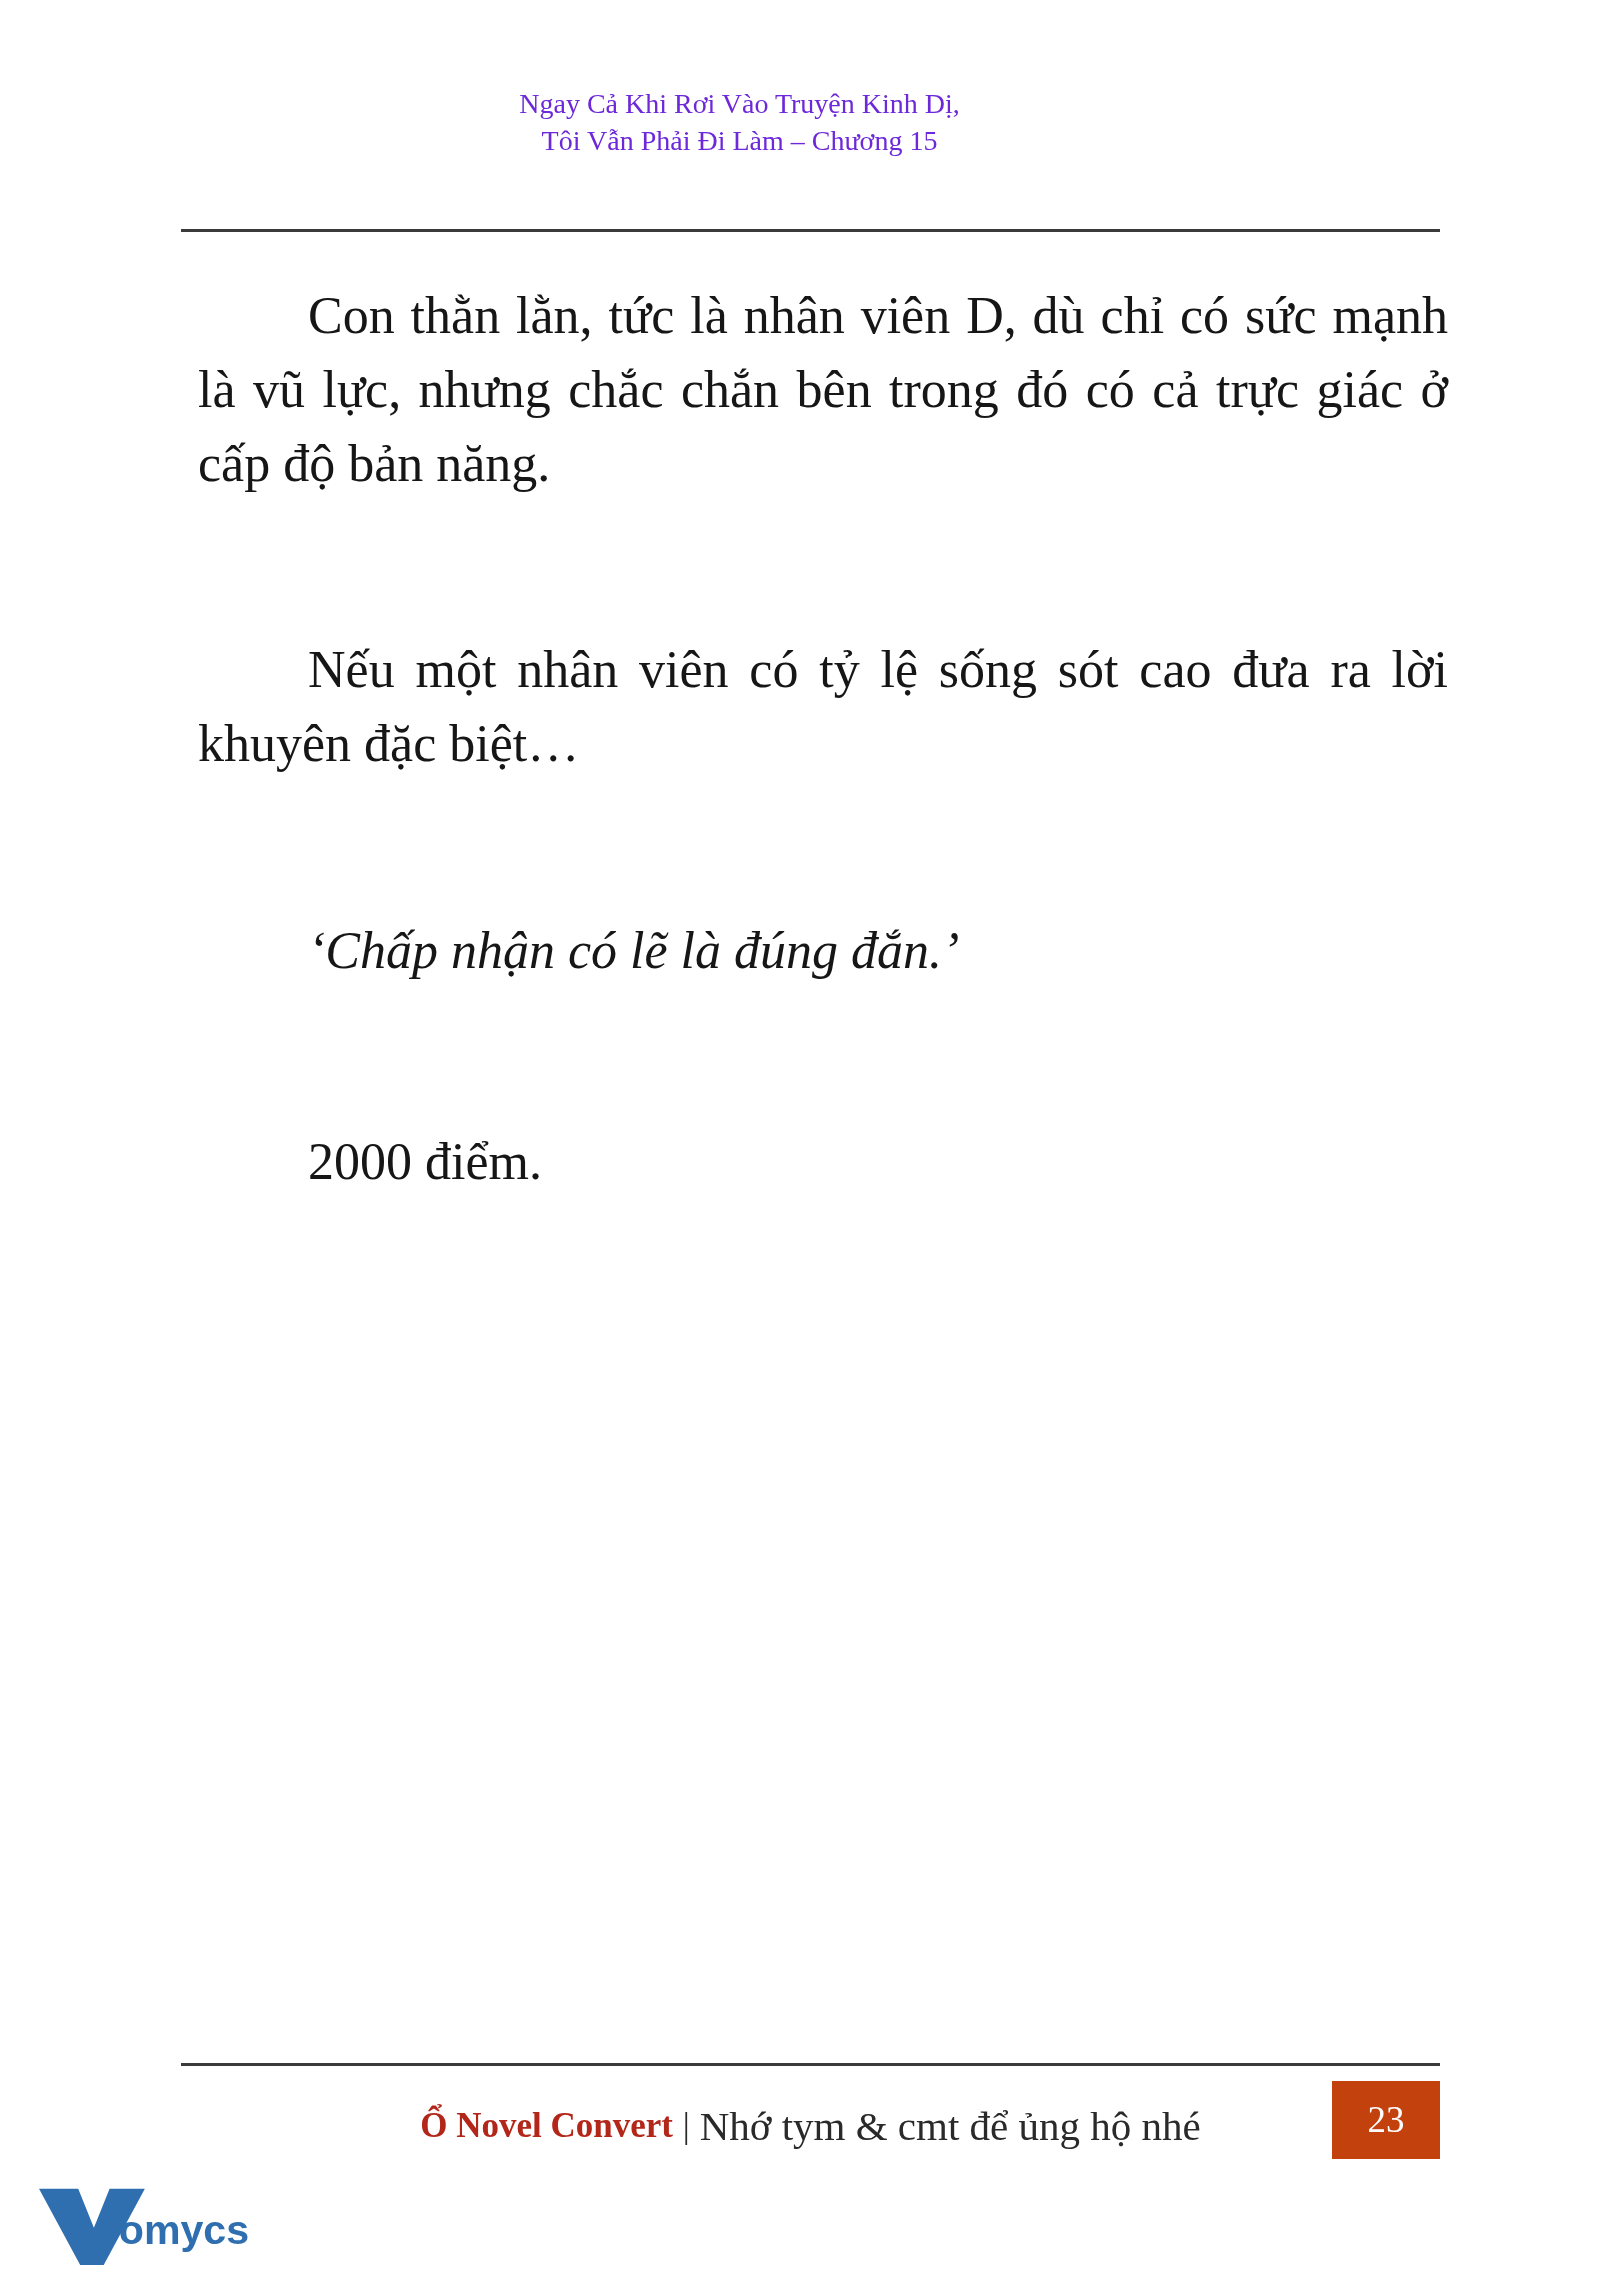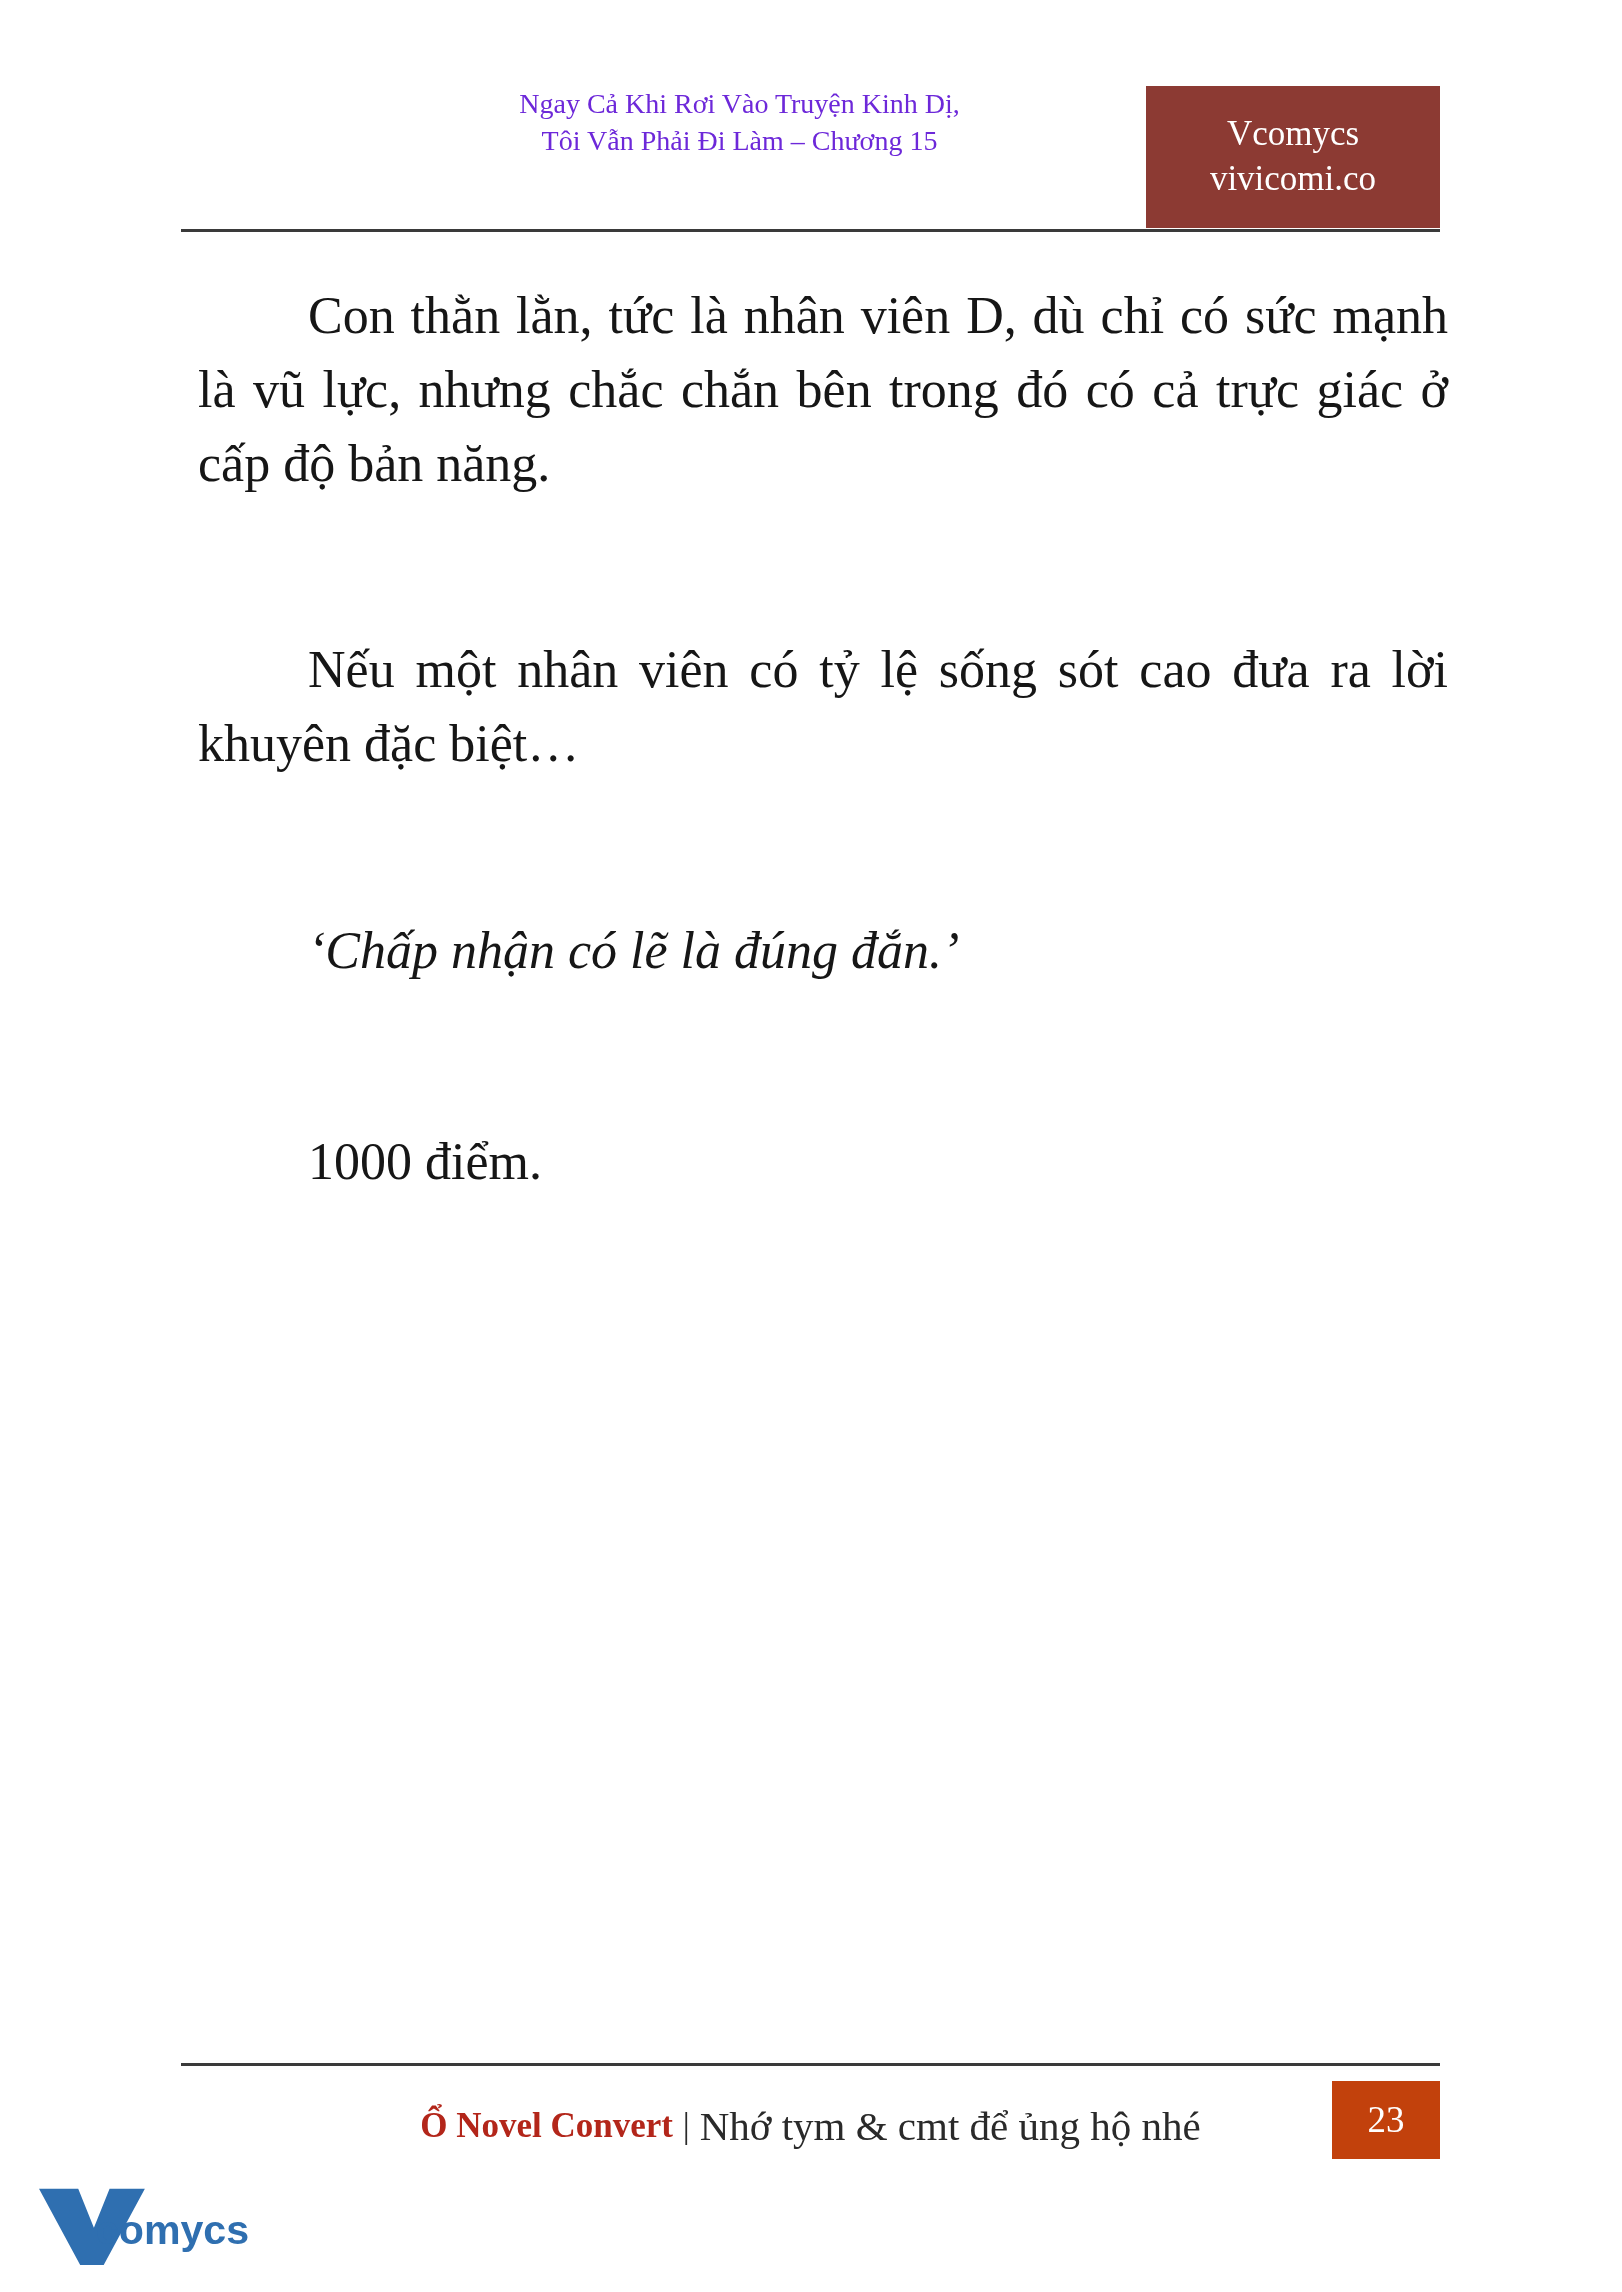--- a/index.html
+++ b/index.html
@@ -171,35 +171,31 @@
 </head>
 <body>
 
 <div class="page">
 
   <div class="header">
     <div class="header-title">
       <span>Ngay Cả Khi Rơi Vào Truyện Kinh Dị,</span>
       <span class="line2">Tôi Vẫn Phải Đi Làm – Chương 15</span>
     </div>
-    <div class="header-badge">
-      <span>Vcomycs</span>
-      <span>vivicomi.co</span>
-    </div>
     <div class="header-rule"></div>
   </div>
 
   <div class="content">
     <p class="para">Con thằn lằn, tức là nhân viên D, dù chỉ có sức mạnh là vũ lực, nhưng chắc chắn bên trong đó có cả trực giác ở cấp độ bản năng.</p>
     <div class="gap-small"></div>
     <p class="para">Nếu một nhân viên có tỷ lệ sống sót cao đưa ra lời khuyên đặc biệt…</p>
     <div class="gap-small"></div>
     <p class="para quote">‘Chấp nhận có lẽ là đúng đắn.’</p>
     <div class="gap-small"></div>
-    <p class="para plain">1000 điểm.</p>
+    <p class="para plain">2000 điểm.</p>
   </div>
 
   <div class="footer">
     <div class="footer-rule"></div>
     <div class="footer-inner">
       <span class="footer-brand">Ổ Novel Convert</span>
       <span class="footer-sep">|</span>
       <span class="footer-note">Nhớ tym &amp; cmt để ủng hộ nhé</span>
     </div>
     <div class="page-number">23</div>

